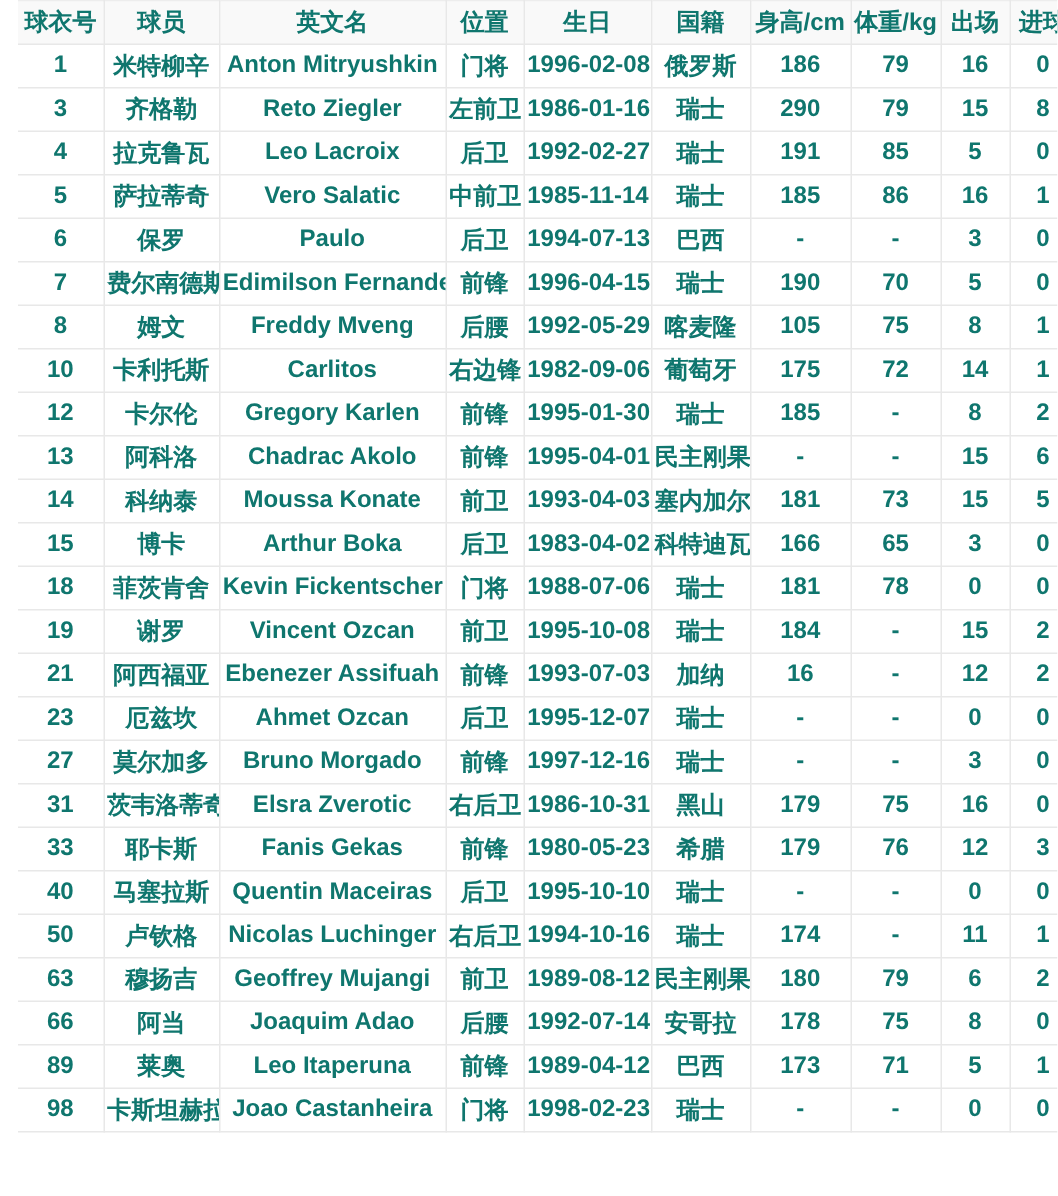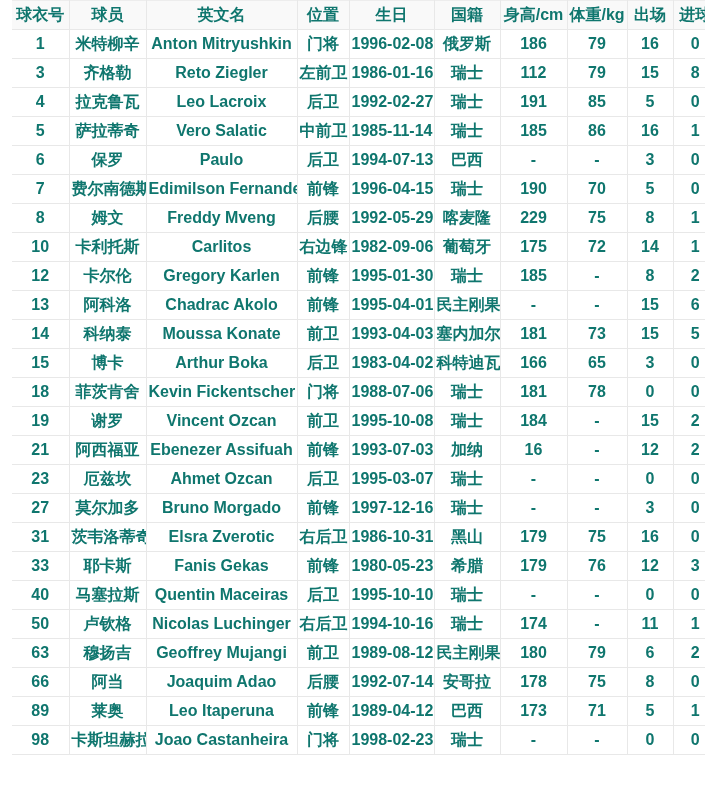--- a/index.html
+++ b/index.html
@@ -90,21 +90,21 @@
           <td>16</td>
           <td>0</td>
         </tr>
         <tr>
           <td>3</td>
           <td>齐格勒</td>
           <td>Reto Ziegler</td>
           <td>左前卫</td>
           <td>1986-01-16</td>
           <td>瑞士</td>
-          <td>112</td>
+          <td>290</td>
           <td>79</td>
           <td>15</td>
           <td>8</td>
         </tr>
         <tr>
           <td>4</td>
           <td>拉克鲁瓦</td>
           <td>Leo Lacroix</td>
           <td>后卫</td>
           <td>1992-02-27</td>
@@ -150,21 +150,21 @@
           <td>5</td>
           <td>0</td>
         </tr>
         <tr>
           <td>8</td>
           <td>姆文</td>
           <td>Freddy Mveng</td>
           <td>后腰</td>
           <td>1992-05-29</td>
           <td>喀麦隆</td>
-          <td>229</td>
+          <td>105</td>
           <td>75</td>
           <td>8</td>
           <td>1</td>
         </tr>
         <tr>
           <td>10</td>
           <td>卡利托斯</td>
           <td>Carlitos</td>
           <td>右边锋</td>
           <td>1982-09-06</td>
@@ -256,21 +256,21 @@
           <td>16</td>
           <td>-</td>
           <td>12</td>
           <td>2</td>
         </tr>
         <tr>
           <td>23</td>
           <td>厄兹坎</td>
           <td>Ahmet Ozcan</td>
           <td>后卫</td>
-          <td>1995-03-07</td>
+          <td>1995-12-07</td>
           <td>瑞士</td>
           <td>-</td>
           <td>-</td>
           <td>0</td>
           <td>0</td>
         </tr>
         <tr>
           <td>27</td>
           <td>莫尔加多</td>
           <td>Bruno Morgado</td>

